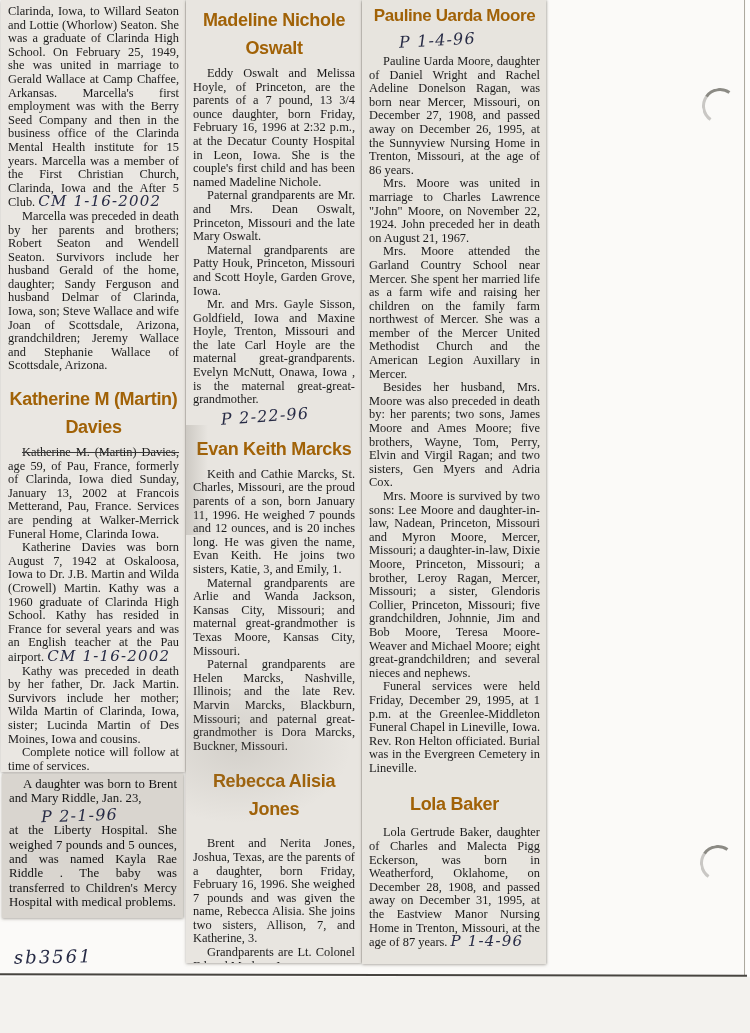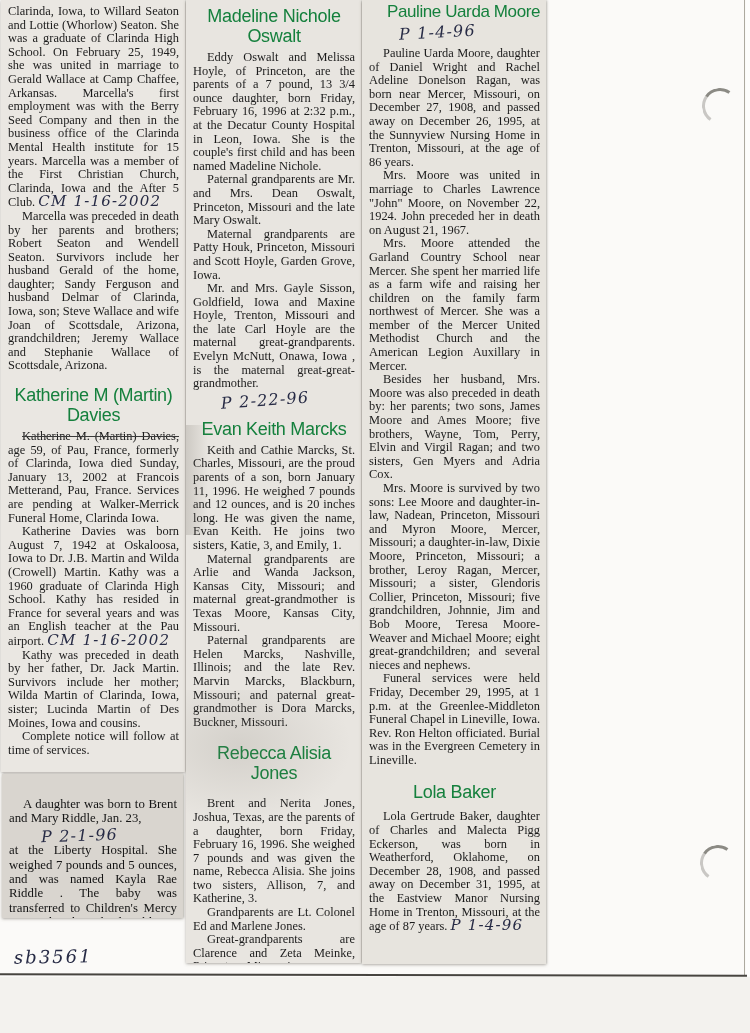--- a/index.html
+++ b/index.html
@@ -10,32 +10,32 @@
   .clip {
     position:absolute; box-sizing:border-box; overflow:hidden;
     color:#1b1b1b; font-size:12.4px; line-height:13.6px;
     box-shadow: 0 1px 3px rgba(70,64,52,.35), 1px 0 2px rgba(70,64,52,.2);
     padding:5px 6px 8px 7px;
   }
   .clip p { margin:0; text-indent:14px; text-align:justify; }
   .clip p.noind { text-indent:0; }
 
   .clip-left   { left:1px;   top:0;     width:184px; height:772px; background:#eae7e2; }
-  .clip-riddle { left:2px;   top:774px; width:181px; height:144px; background:#d9d5cf; padding-top:23px; font-size:12.8px; line-height:14.4px; color:#151515; }
+  .clip-riddle { left:2px;   top:774px; width:181px; height:144px; background:#d9d5cf; padding-top:3px; font-size:12.8px; line-height:14.4px; color:#151515; }
   .clip-mid    { left:186px; top:0;     width:175px; height:963px; background:#e8e5e0; padding-top:4px; }
   .clip-right  { left:362px; top:0;     width:184px; height:964px; background:#e7e4de; padding-top:2px; }
 
   
   .head {
-    font-family:"Liberation Sans", sans-serif; font-weight:normal; color:#15803d;
-    font-size:18px; line-height:20px; text-align:center; text-indent:0;
+    font-family:"Liberation Sans", sans-serif; font-weight:bold; color:#a16207;
+    font-size:18px; line-height:28px; text-align:center; text-indent:0;
     margin:12px 0 5px 0; letter-spacing:-0.3px;
   }
   .head-top { margin-top:2px; }
-  .head-moore { font-size:17px; text-align:right; margin:0 0 2px 0; letter-spacing:-0.4px; }
+  .head-moore { font-size:17px; text-align:center; margin:0 0 2px 0; letter-spacing:-0.4px; }
   .head-jones { margin-top:14px; margin-bottom:14px; }
   .head-lola  { margin-top:15px; margin-bottom:8px; }
 
   
   .hw {
     font-family:"DejaVu Serif", serif; font-style:italic;
     color:#272b45; letter-spacing:1.2px; font-size:15px;
   }
   .hw-inline { white-space:nowrap;font-style:italic; }
   .hw-block { display:block; text-indent:0; }

